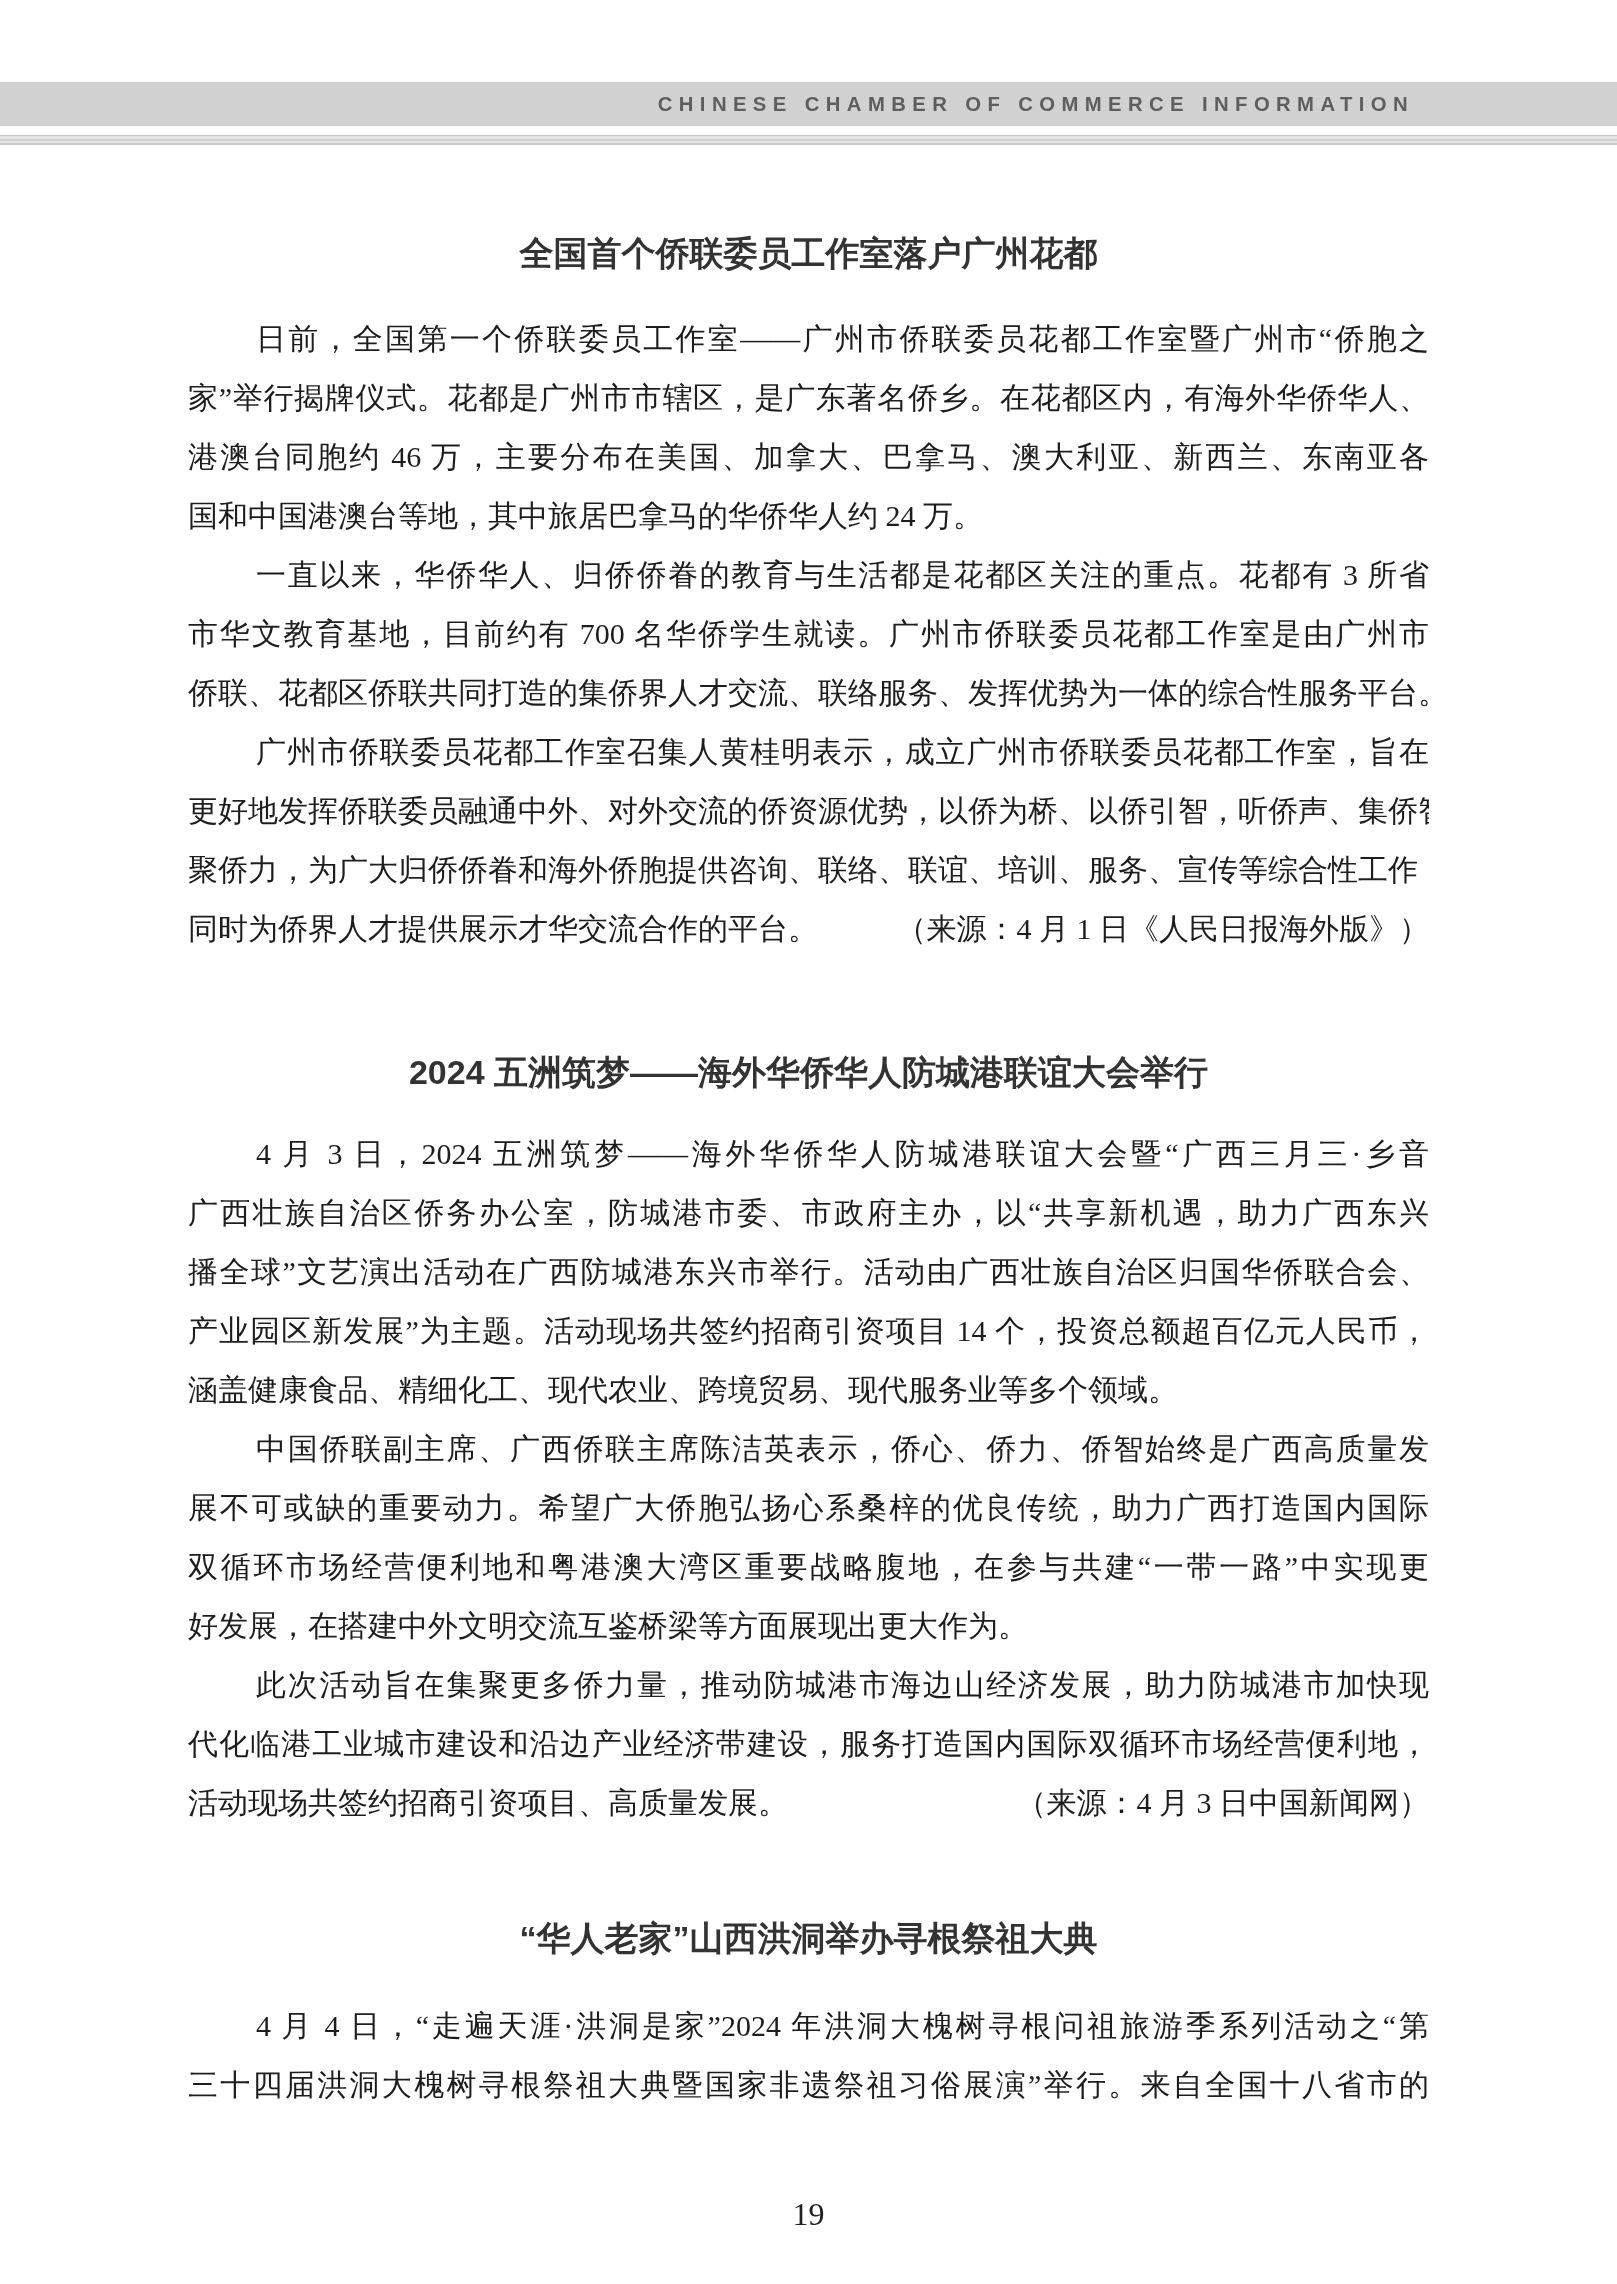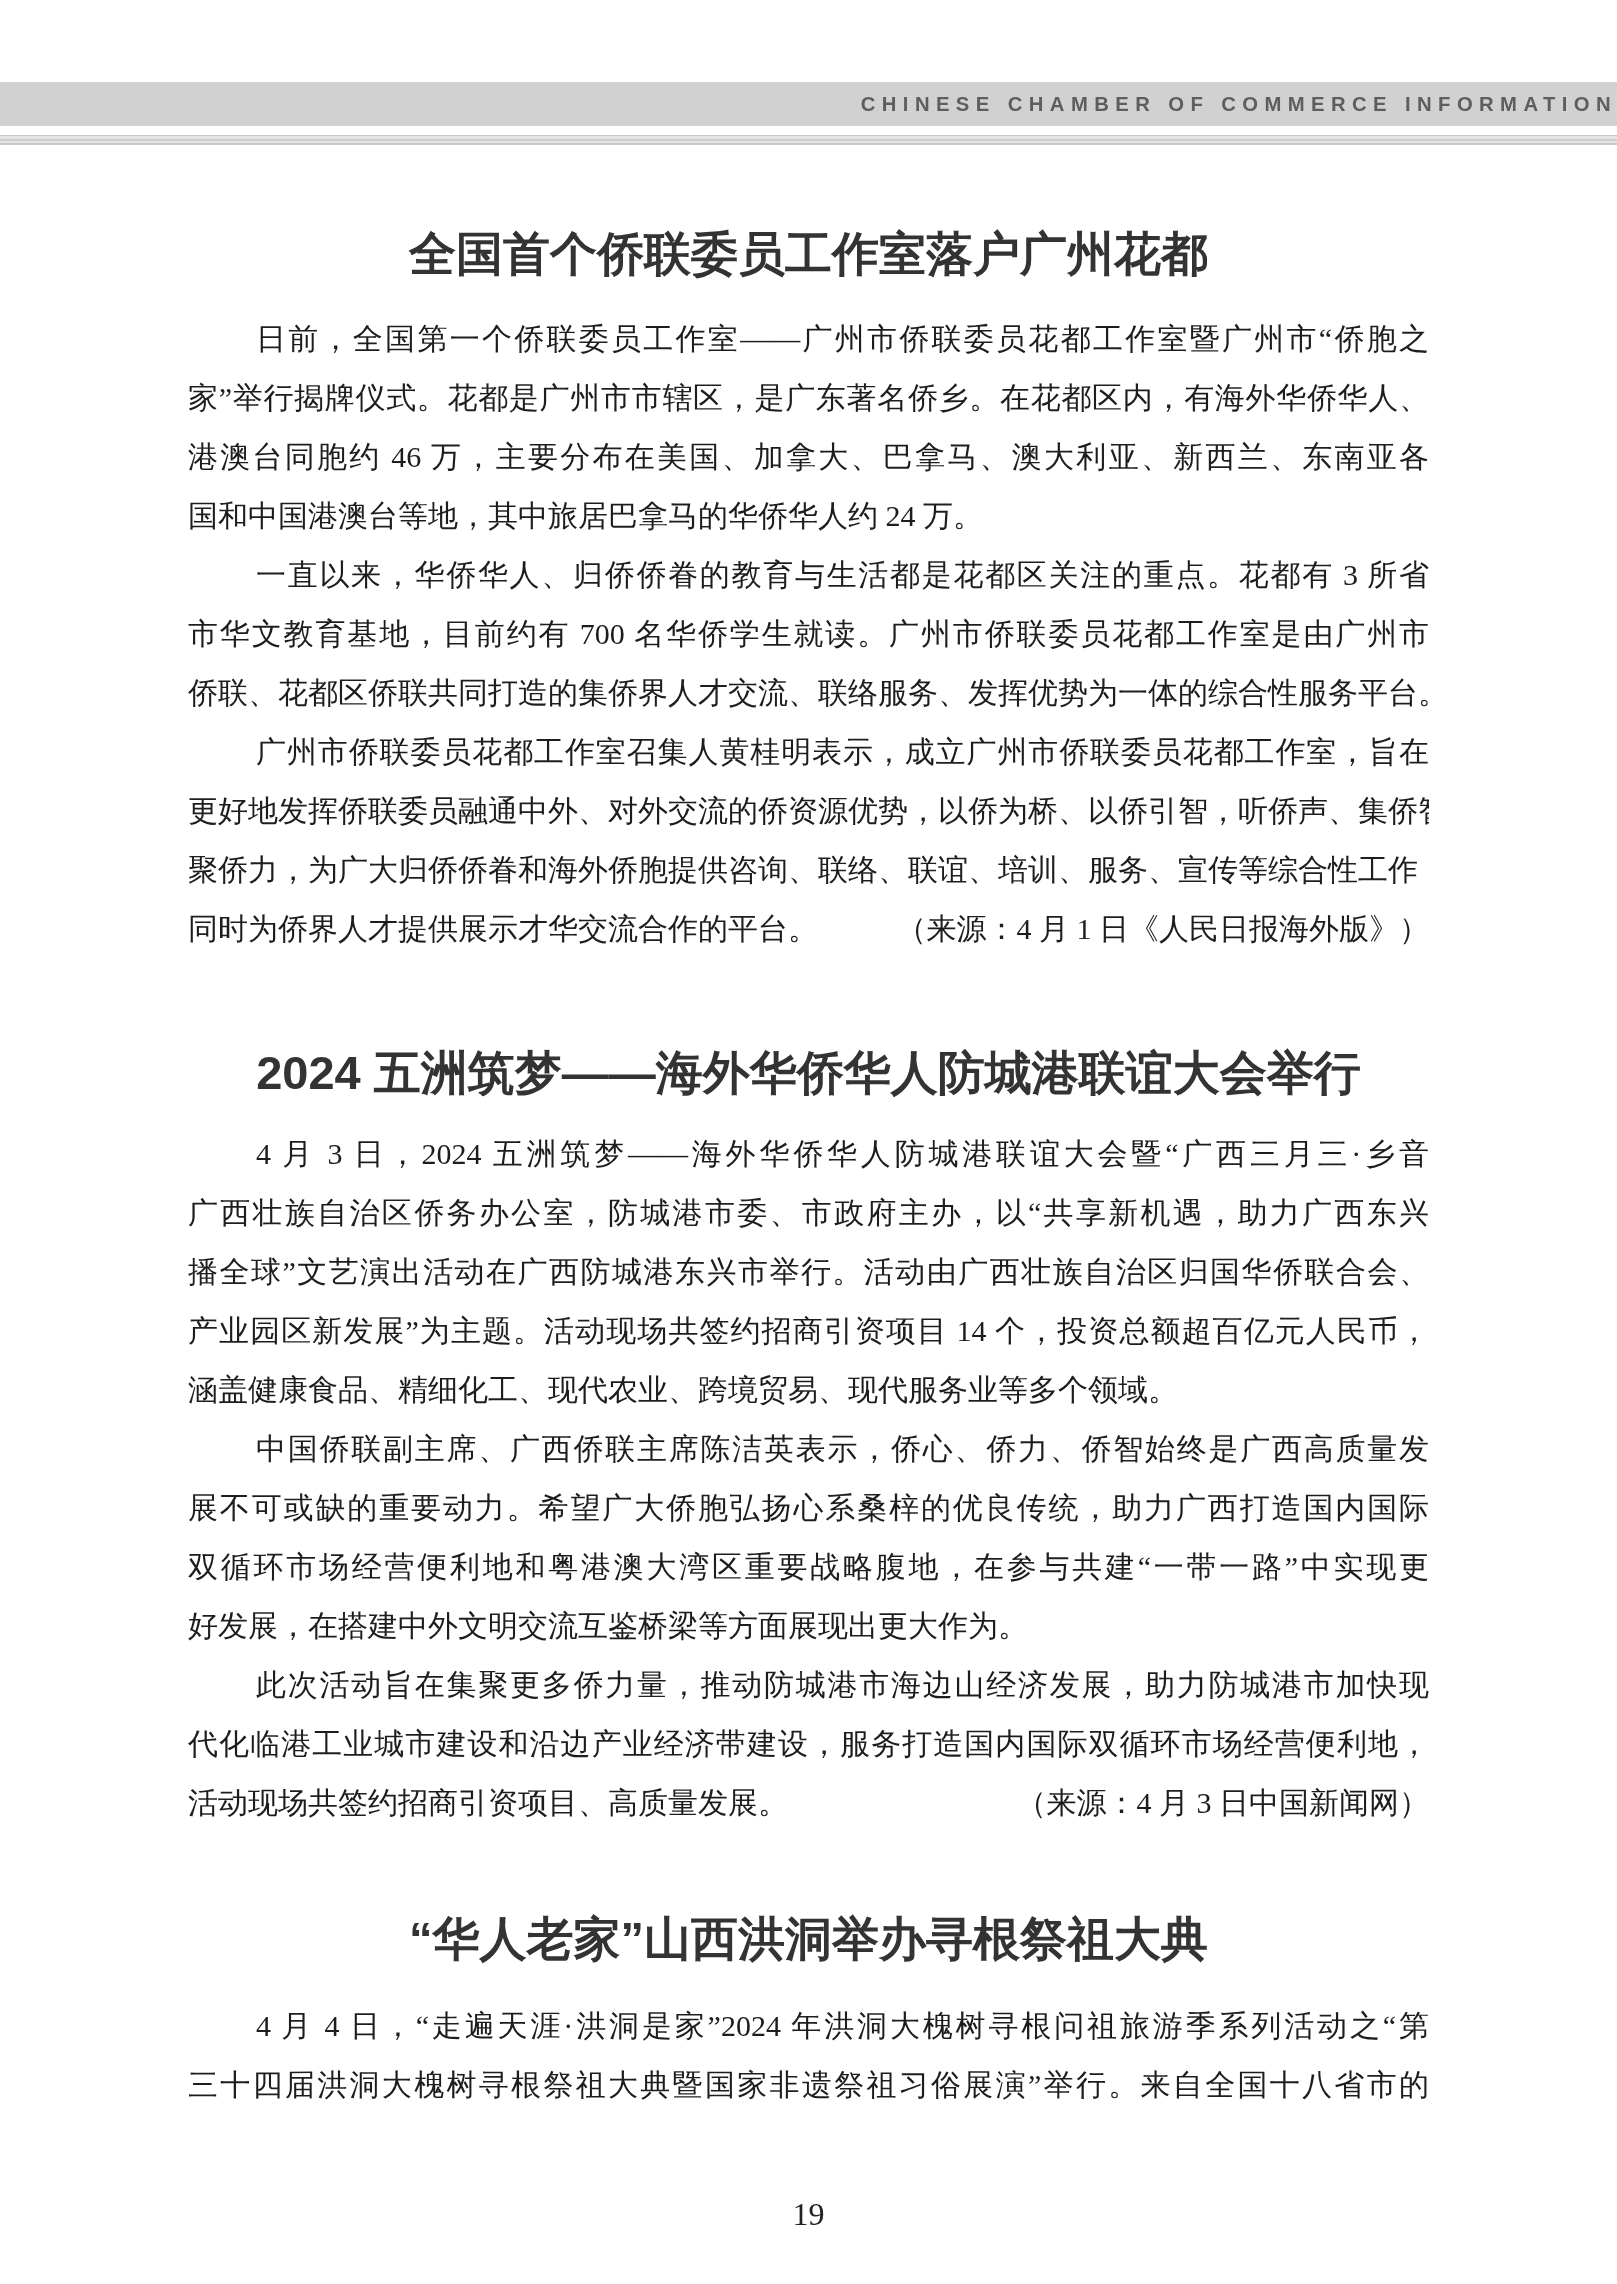--- a/index.html
+++ b/index.html
@@ -3,36 +3,36 @@
 <meta charset="utf-8">
 <style>
   html,body{margin:0;padding:0;}
   body{
     width:1617px;height:2284px;position:relative;background:#ffffff;
     font-family:"Liberation Serif","DejaVu Serif",serif;
   }
   .header-band{
     position:absolute;top:82px;left:0;width:1617px;height:44px;
     background:#d1d1d1;display:flex;align-items:center;justify-content:flex-end;
-    box-sizing:border-box;
+    padding-right:203px;box-sizing:border-box;
   }
   .banner-text{
     font-family:"Liberation Sans","DejaVu Sans",sans-serif;
     font-size:20.3px;letter-spacing:6.4px;color:#5e5e5e;font-weight:bold;
     white-space:nowrap;
   }
   .header-rule{
     position:absolute;top:135px;left:0;width:1617px;height:9.8px;
     background:linear-gradient(to bottom,
       #c7c7c7 0px 1.5px,#e4e4e4 1.5px 3.8px,#cfcfcf 3.8px 6px,#e4e4e4 6px 8.3px,#c9c9c9 8.3px 9.8px);
   }
   .content{position:absolute;left:188px;top:0;width:1241px;}
   .article-title{
     font-family:"Liberation Sans","DejaVu Sans",sans-serif;
-    font-weight:bold;font-size:47px;line-height:59px;color:#333333;
+    font-weight:bold;font-size:34px;line-height:59px;color:#333333;
     text-align:center;margin:0;white-space:nowrap;overflow:hidden;
   }
   section:nth-of-type(1) .article-title{margin-top:224px;}
   section:nth-of-type(2) .article-title{margin-top:85px;}
   section:nth-of-type(3) .article-title{margin-top:77px;}
   section:nth-of-type(1) .article-body{margin-top:25.6px;}
   section:nth-of-type(2) .article-body{margin-top:22px;}
   section:nth-of-type(3) .article-body{margin-top:28px;}
   .line{
     font-size:30px;line-height:59px;color:#1d1d1d;

